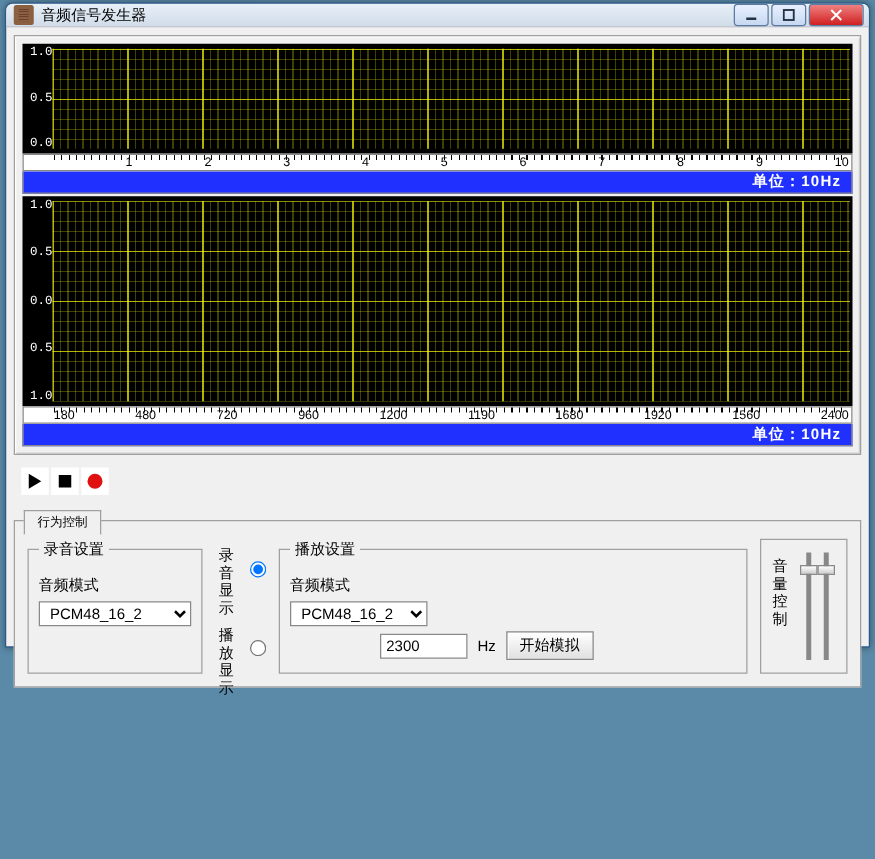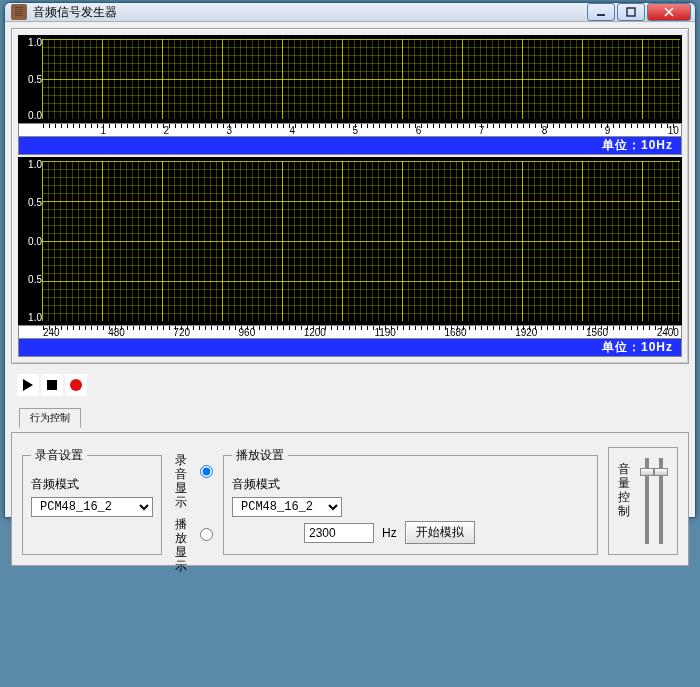--- a/index.html
+++ b/index.html
@@ -63,20 +63,21 @@
   .panel-charts {
     border: 1px solid #a0a0a0;
     padding: 6px;
     background: #f0f0f0;
     box-shadow: inset 1px 1px 0 #fff, inset -1px -1px 0 #ccc;
   }
   .chart {
     background: #000;
     position: relative;
     width: 100%;
+    font-family: Liberation Mono, monospace;
   }
   .chart1 { height: 88px; }
   .chart2 { height: 168px; margin-top: 2px; }
   .chart .plot {
     position:absolute; left:24px; right:2px; top:4px; bottom:4px;
     background-image:
       repeating-linear-gradient(to right, rgba(255,255,0,.6) 0 1px, transparent 1px 60px),
       repeating-linear-gradient(to bottom, rgba(255,255,0,.6) 0 1px, transparent 1px 40px);
     background-size: auto, auto;
   }
@@ -145,21 +146,21 @@
     border-bottom:1px solid #f0f0f0;
     padding:2px 10px;
     font-size:10px;
     z-index:2;
   }
   .tab-body {
     border:1px solid #a0a0a0;
     background:#f0f0f0;
     padding:14px 10px 10px;
     position:relative;
-    top:22px;
+    top:6px;
     height: calc(100% - 18px);
     display:flex;
     gap:10px;
   }
   fieldset {
     border:1px solid #a0a0a0;
     padding:8px;
     margin:0;
   }
   legend { font-size:12px; padding:0 4px; }
@@ -167,21 +168,21 @@
   .play-fs { flex:1; }
   .vol-fs { width:70px; position:relative; }
   .label-row { margin:4px 0; }
   select, input[type=text] {
     font-size:12px;
     border:1px solid #888;
     background:#fff;
     height:20px;
     padding:0 4px;
   }
-  select { width:100%;font-family:Liberation Mono, monospace; }
+  select { width:100%; }
   .btn {
     border:1px solid #888;
     background:linear-gradient(#fff,#e0e0e0);
     box-shadow: inset 1px 1px 0 #fff;
     padding:2px 10px;
     font-size:12px;
     cursor:pointer;
     display:inline-block;
   }
   .vcol {
@@ -288,21 +289,21 @@
         <div class="yaxis">
           <span>1.0</span>
           <span>0.5</span>
           <span>0.0</span>
           <span>0.5</span>
           <span>1.0</span>
         </div>
         <div class="plot"></div>
       </div>
       <div class="ruler">
-        <span>240</span>
+        <span>180</span>
         <span>480</span>
         <span>720</span>
         <span>960</span>
         <span>1200</span>
         <span>1190</span>
         <span>1680</span>
         <span>1920</span>
         <span>1560</span>
         <span>2400</span>
       </div>

